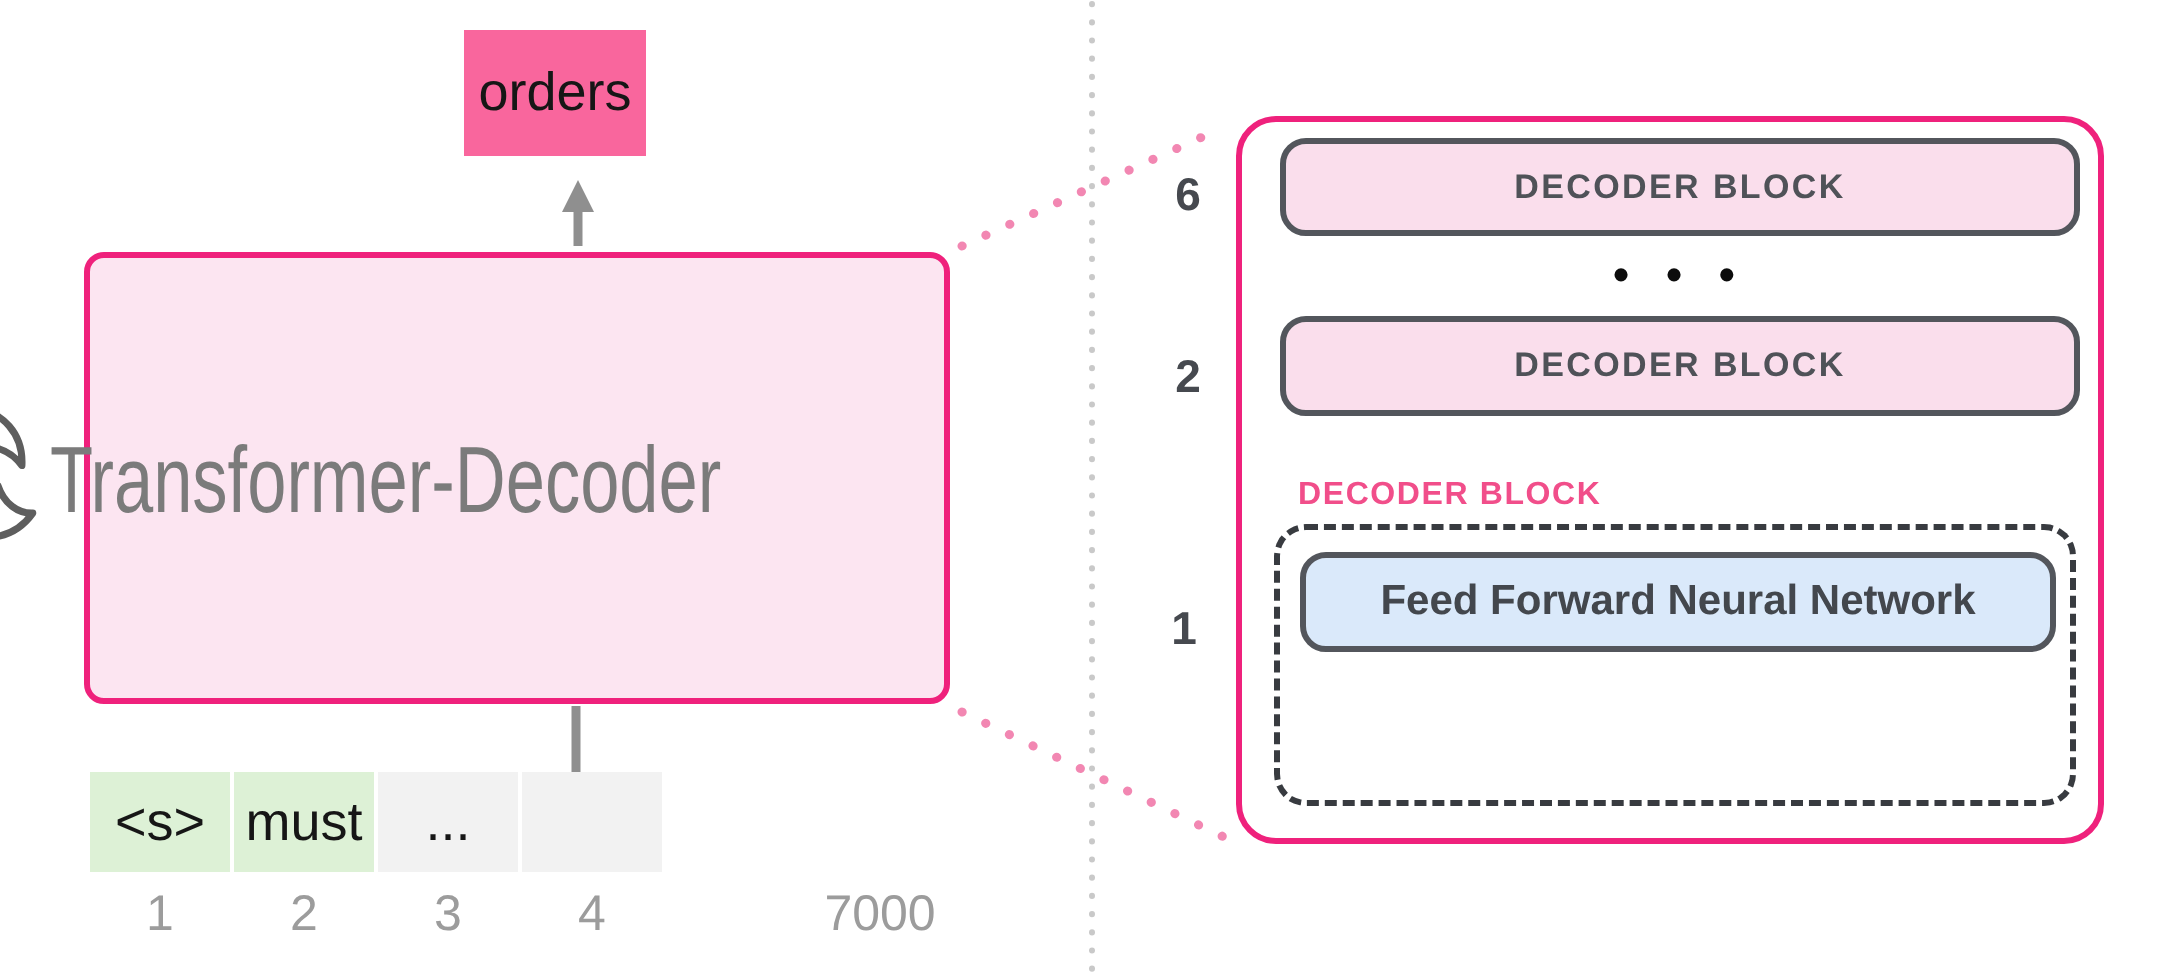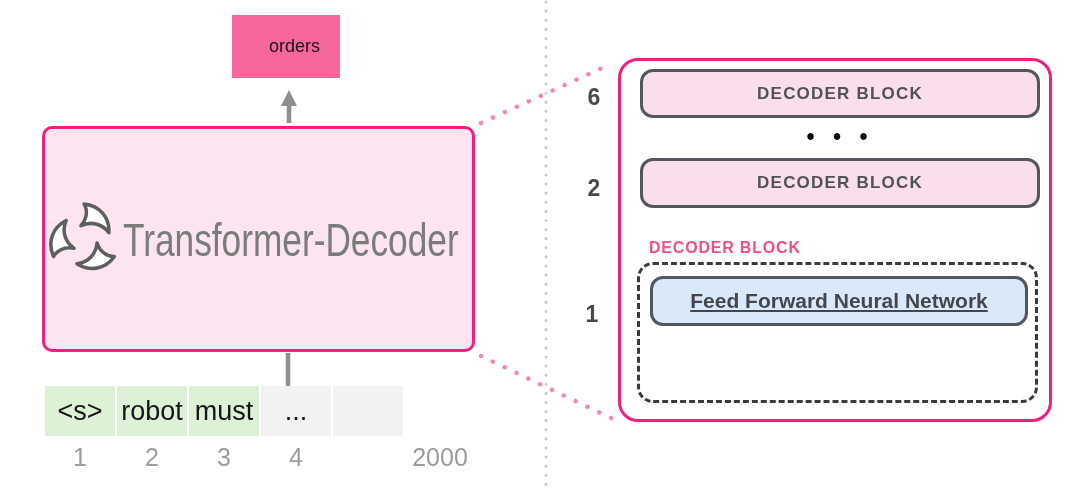--- a/index.html
+++ b/index.html
@@ -23,28 +23,28 @@
   html,body{margin:0;padding:0;background:#fff;}
   .stage{
     position:relative;width:1080px;height:490px;background:#fff;
     font-family:"Liberation Sans", sans-serif;overflow:hidden;
   }
   .lines{position:absolute;left:0;top:0;width:1080px;height:490px;pointer-events:none;}
 
   
   .orders-box{
     position:absolute;left:232px;top:15px;width:91px;height:63px;
-    background:var(--hot-pink);color:#161616;font-size:18px;
-    display:flex;align-items:center;justify-content:center;padding-left:17px;
+    background:var(--hot-pink);color:#161616;font-size:27px;
+    display:flex;align-items:center;justify-content:center;
   }
   .model-box{
     position:absolute;left:42px;top:126px;width:433px;height:226px;
     box-sizing:border-box;background:var(--light-pink-fill);
     border:3px solid var(--accent-pink);border-radius:10px;
-    display:flex;align-items:center;padding-left:0;
+    display:flex;align-items:center;padding-left:0;justify-content:flex-end;
   }
   .logo{width:78px;height:78px;flex:0 0 auto;}
   .model-label{
     font-size:47px;color:var(--model-text-gray);font-weight:400;
     white-space:nowrap;transform:scaleX(0.75);transform-origin:left center;
   }
   .token-row{position:absolute;left:45px;top:386px;display:flex;gap:2px;}
   .token{
     width:70px;height:50px;display:flex;align-items:center;justify-content:center;
     font-size:27px;color:#161616;
@@ -86,21 +86,21 @@
   .dashed-box{
     position:absolute;left:637px;top:262px;width:401px;height:141px;box-sizing:border-box;
     border:3px dashed #383B40;border-radius:16px;
   }
   .layer{
     position:absolute;left:650px;width:378px;height:50px;box-sizing:border-box;
     border:3px solid var(--dark-outline);border-radius:13px;
     display:flex;align-items:center;justify-content:center;
     font-weight:bold;font-size:21px;color:#43474D;
   }
-  .ffnn{top:276px;background:var(--blue-fill);text-decoration:underline;}
+  .ffnn{top:276px;background:var(--blue-fill);}
   .attn{top:339px;background:var(--peach-fill);}
 </style>
 </head>
 <body>
 
 <div class="stage">
 
   <svg class="lines" viewBox="0 0 1080 490">
 
     <line x1="546" y1="2" x2="546" y2="490" stroke="#C9C9C9" stroke-width="3" stroke-linecap="round" stroke-dasharray="0.1 9"></line>
@@ -122,32 +122,31 @@
         <path d="M50 5 C70 7 83 22 82 42 C73 30 59 27 46 33 C54 24 55 13 50 5 Z"></path>
         <path d="M50 5 C70 7 83 22 82 42 C73 30 59 27 46 33 C54 24 55 13 50 5 Z" transform="rotate(120 50 50)"></path>
         <path d="M50 5 C70 7 83 22 82 42 C73 30 59 27 46 33 C54 24 55 13 50 5 Z" transform="rotate(240 50 50)"></path>
       </g>
     </svg>
     <span class="model-label">Transformer-Decoder</span>
   </div>
 
   <div class="token-row">
     <div class="token green">&lt;s&gt;</div>
-    <div class="token green">robot</div>
     <div class="token green">must</div>
     <div class="token gray">...</div>
     <div class="token gray"></div>
   </div>
   <div class="pos-row">
     <div class="pos">1</div>
     <div class="pos">2</div>
     <div class="pos">3</div>
     <div class="pos">4</div>
     <div class="pos"></div>
-    <div class="pos">2000</div>
+    <div class="pos">7000</div>
   </div>
 
   <div class="panel"></div>
 
   <div class="idx idx6">6</div>
   <div class="idx idx2">2</div>
   <div class="idx idx1">1</div>
 
   <div class="dblock dblock-top">DECODER BLOCK</div>
   <div class="ellipsis">• • •</div>

